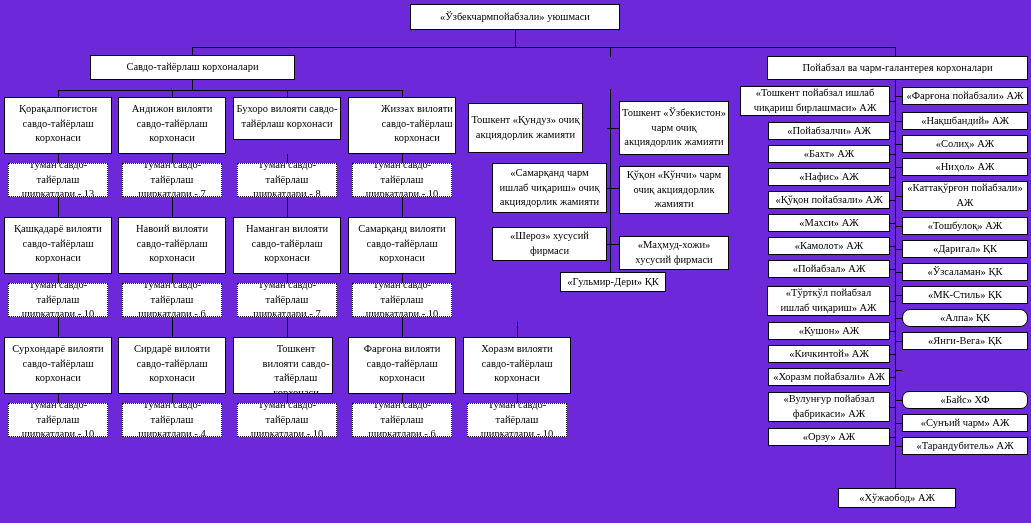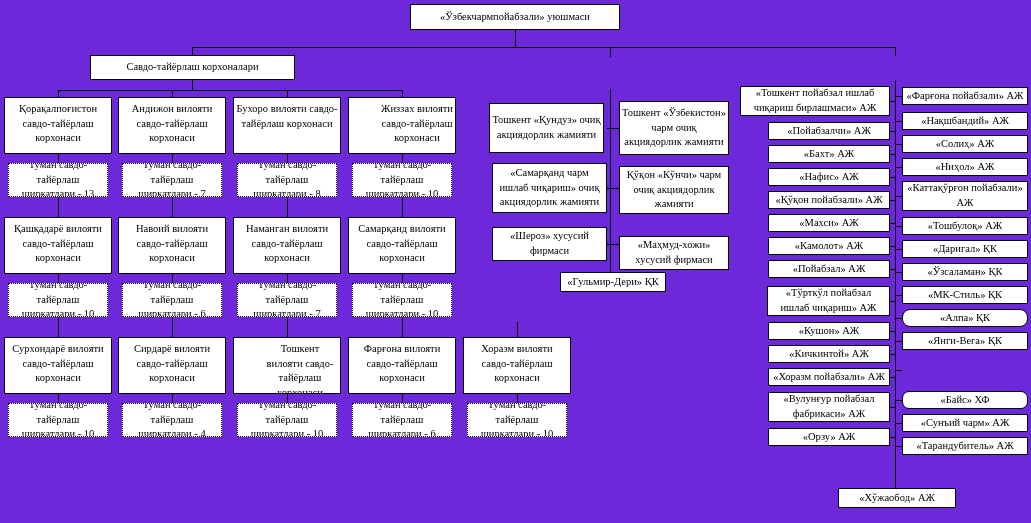--- a/index.html
+++ b/index.html
@@ -82,49 +82,50 @@
     <div class="line" style="left: 895px; top: 272px; width: 7px; height: 1px;"></div>
     <div class="line" style="left: 895px; top: 295px; width: 7px; height: 1px;"></div>
     <div class="line" style="left: 895px; top: 318px; width: 7px; height: 1px;"></div>
     <div class="line" style="left: 895px; top: 341px; width: 7px; height: 1px;"></div>
     <div class="line" style="left: 895px; top: 370px; width: 7px; height: 1px;"></div>
     <div class="line" style="left: 895px; top: 400px; width: 7px; height: 1px;"></div>
     <div class="line" style="left: 895px; top: 423px; width: 7px; height: 1px;"></div>
     <div class="line" style="left: 895px; top: 446px; width: 7px; height: 1px;"></div>
     <div class="box vcenter" style="left: 410px; top: 4px; width: 210px; height: 26px;">«Ўзбекчармпойабзали» уюшмаси</div>
     <div class="box vcenter" style="left: 90px; top: 55px; width: 205px; height: 25px;">Савдо-тайёрлаш корхоналари</div>
-    <div class="box vcenter" style="left: 489px; top: 103px; width: 115px; height: 50px;">Тошкент «Қундуз» очиқ акциядорлик жамияти</div>
+    <div class="box vcenter" style="left: 767px; top: 56px; width: 261px; height: 24px;">Пойабзал ва чарм-галантерея корхоналари</div>
+    <div class="box vcenter" style="left: 468px; top: 103px; width: 115px; height: 50px;">Тошкент «Қундуз» очиқ акциядорлик жамияти</div>
     <div class="box vcenter" style="left: 619px; top: 101px; width: 110px; height: 54px;">Тошкент «Ўзбекистон» чарм очиқ акциядорлик жамияти</div>
     <div class="box vcenter" style="left: 492px; top: 163px; width: 115px; height: 50px;">«Самарқанд чарм ишлаб чиқариш» очиқ акциядорлик жамияти</div>
     <div class="box vcenter" style="left: 619px; top: 166px; width: 110px; height: 48px;">Қўқон «Кўнчи» чарм очиқ акциядорлик жамияти</div>
     <div class="box vcenter" style="left: 492px; top: 227px; width: 115px; height: 34px;">«Шероз» хусусий фирмаси</div>
     <div class="box vcenter" style="left: 619px; top: 236px; width: 110px; height: 34px;">«Маҳмуд-хожи» хусусий фирмаси</div>
     <div class="box vcenter" style="left: 560px; top: 272px; width: 106px; height: 20px;">«Гульмир-Дери» ҚК</div>
     <div class="box vcenter" style="left: 838px; top: 488px; width: 118px; height: 20px;">«Хўжаобод» АЖ</div>
     <div class="box htop" style="left: 4px; top: 97px; width: 108px; height: 57px;">Қорақалпоғистон савдо-тайёрлаш корхонаси</div>
     <div class="box dotted" style="left: 8px; top: 163px; width: 100px; height: 34px;">Туман савдо-тайёрлаш ширкатлари - 13</div>
     <div class="box htop" style="left: 118px; top: 97px; width: 108px; height: 57px;">Андижон вилояти савдо-тайёрлаш корхонаси</div>
     <div class="box dotted" style="left: 122px; top: 163px; width: 100px; height: 34px;">Туман савдо-тайёрлаш ширкатлари - 7</div>
-    <div class="box htop" style="left: 233px; top: 97px; width: 108px; height: 57px;">Бухоро вилояти савдо-тайёрлаш корхонаси</div>
+    <div class="box htop" style="left: 233px; top: 97px; width: 108px; height: 43px;">Бухоро вилояти савдо-тайёрлаш корхонаси</div>
     <div class="box dotted" style="left: 237px; top: 163px; width: 100px; height: 34px;">Туман савдо-тайёрлаш ширкатлари - 8</div>
     <div class="box htop" style="left: 348px; top: 97px; width: 108px; height: 57px; padding-left: 32px;">Жиззах вилояти савдо-тайёрлаш корхонаси</div>
     <div class="box dotted" style="left: 352px; top: 163px; width: 100px; height: 34px;">Туман савдо-тайёрлаш ширкатлари - 10</div>
     <div class="box htop" style="left: 4px; top: 217px; width: 108px; height: 57px;">Қашқадарё вилояти савдо-тайёрлаш корхонаси</div>
     <div class="box dotted" style="left: 8px; top: 283px; width: 100px; height: 34px;">Туман савдо-тайёрлаш ширкатлари - 10</div>
     <div class="box htop" style="left: 118px; top: 217px; width: 108px; height: 57px;">Навоий вилояти савдо-тайёрлаш корхонаси</div>
     <div class="box dotted" style="left: 122px; top: 283px; width: 100px; height: 34px;">Туман савдо-тайёрлаш ширкатлари - 6</div>
     <div class="box htop" style="left: 233px; top: 217px; width: 108px; height: 57px;">Наманган вилояти савдо-тайёрлаш корхонаси</div>
     <div class="box dotted" style="left: 237px; top: 283px; width: 100px; height: 34px;">Туман савдо-тайёрлаш ширкатлари - 7</div>
     <div class="box htop" style="left: 348px; top: 217px; width: 108px; height: 57px;">Самарқанд вилояти савдо-тайёрлаш корхонаси</div>
     <div class="box dotted" style="left: 352px; top: 283px; width: 100px; height: 34px;">Туман савдо-тайёрлаш ширкатлари - 10</div>
     <div class="box htop" style="left: 4px; top: 337px; width: 108px; height: 57px;">Сурхондарё вилояти савдо-тайёрлаш корхонаси</div>
     <div class="box dotted" style="left: 8px; top: 403px; width: 100px; height: 34px;">Туман савдо-тайёрлаш ширкатлари - 10</div>
     <div class="box htop" style="left: 118px; top: 337px; width: 108px; height: 57px;">Сирдарё вилояти савдо-тайёрлаш корхонаси</div>
     <div class="box dotted" style="left: 122px; top: 403px; width: 100px; height: 34px;">Туман савдо-тайёрлаш ширкатлари - 4</div>
-    <div class="box htop" style="left: 233px; top: 337px; width: 108px; height: 57px; padding-left: 28px;">Тошкент вилояти савдо-тайёрлаш корхонаси</div>
+    <div class="box htop" style="left: 233px; top: 337px; width: 100px; height: 57px; padding-left: 28px;">Тошкент вилояти савдо-тайёрлаш корхонаси</div>
     <div class="box dotted" style="left: 237px; top: 403px; width: 100px; height: 34px;">Туман савдо-тайёрлаш ширкатлари - 10</div>
     <div class="box htop" style="left: 348px; top: 337px; width: 108px; height: 57px;">Фарғона вилояти савдо-тайёрлаш корхонаси</div>
     <div class="box dotted" style="left: 352px; top: 403px; width: 100px; height: 34px;">Туман савдо-тайёрлаш ширкатлари - 6</div>
     <div class="box htop" style="left: 463px; top: 337px; width: 108px; height: 57px;">Хоразм вилояти савдо-тайёрлаш корхонаси</div>
     <div class="box dotted" style="left: 467px; top: 403px; width: 100px; height: 34px;">Туман савдо-тайёрлаш ширкатлари - 10</div>
     <div class="box vcenter" style="left: 740px; top: 86px; width: 150px; height: 30px;">«Тошкент пойабзал ишлаб чиқариш бирлашмаси» АЖ</div>
     <div class="box vcenter" style="left: 768px; top: 122px; width: 122px; height: 18px;">«Пойабзалчи» АЖ</div>
     <div class="box vcenter" style="left: 768px; top: 145px; width: 122px; height: 18px;">«Бахт» АЖ</div>
     <div class="box vcenter" style="left: 768px; top: 168px; width: 122px; height: 18px;">«Нафис» АЖ</div>
     <div class="box vcenter" style="left: 768px; top: 191px; width: 122px; height: 18px;">«Қўқон пойабзали» АЖ</div>

